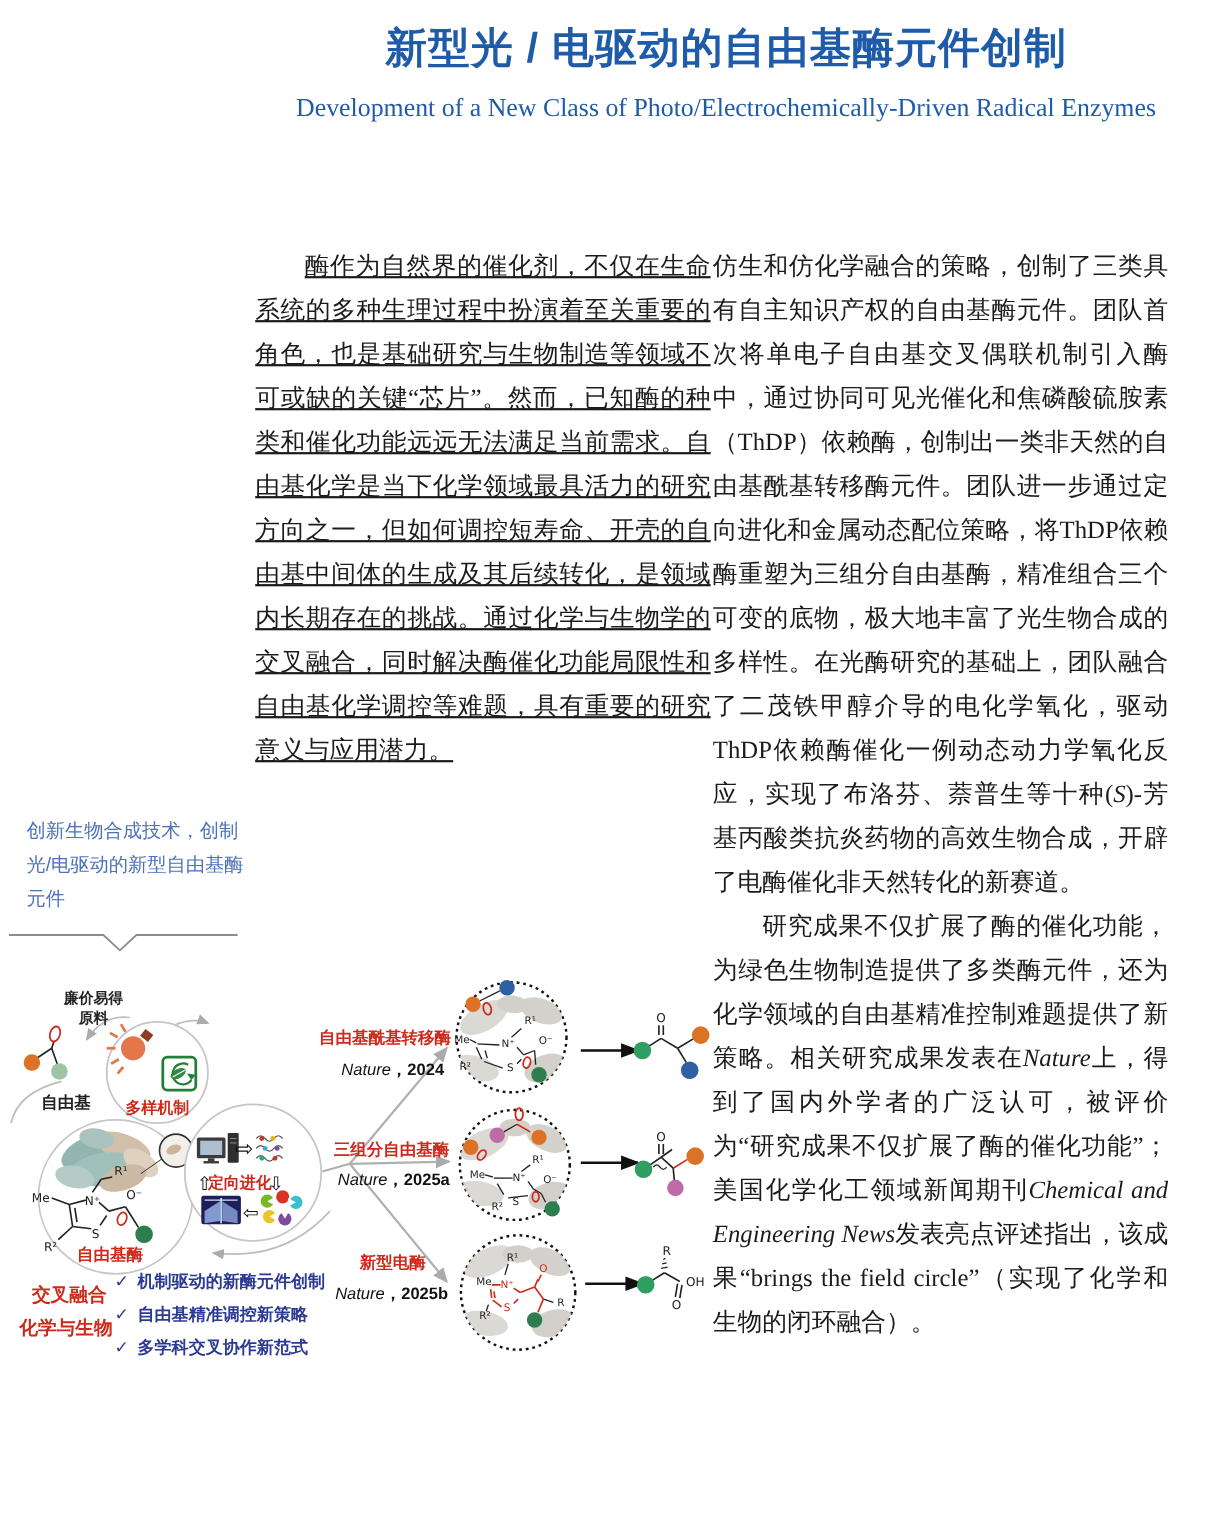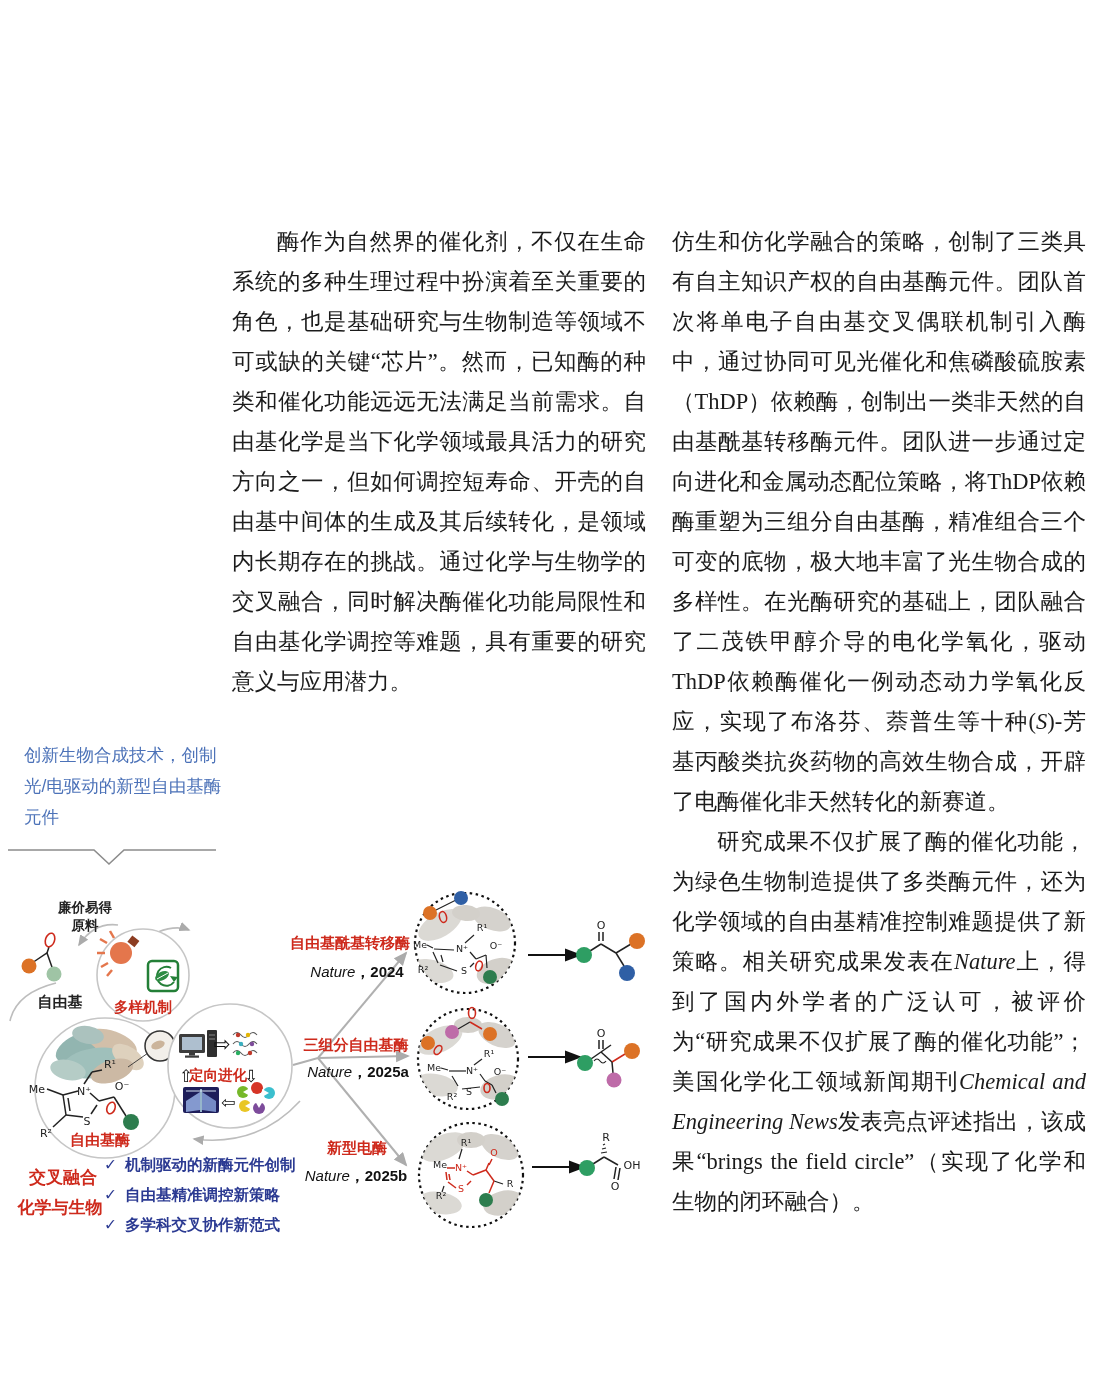--- a/index.html
+++ b/index.html
@@ -10,22 +10,22 @@
   .title-wrap{position:absolute;left:228px;top:18px;width:864px;text-align:center;color:#1E5BA9;}
   .title-wrap h1{margin:0;font-family:"Liberation Sans","DejaVu Sans",sans-serif;
         font-weight:700;font-size:38px;letter-spacing:1px;}
   .subtitle{margin-top:16px;font-size:23.5px;color:#1E5BA9;}
 
   
   .col{position:absolute;top:222px;width:414px;font-size:22.5px;line-height:40px;
        text-align:justify;color:#1b1b1b;}
   .col p{margin:0;}
   .col p.indent{text-indent:2em;}
-  .col-left{left:232px;}
-  .col-right{left:672px;}
+  .col-left{left:232px;text-decoration:underline;}
+  .col-right{left:648px;}
   em{font-style:italic;}
 
   
   .margin-note{position:absolute;left:24px;top:740px;width:202px;
        font-family:"Liberation Sans","DejaVu Sans",sans-serif;
        font-size:17.5px;line-height:31px;color:#4C72B8;}
   .margin-note p{margin:0;}
   .note-divider{position:absolute;left:8px;top:846px;}
 
   
@@ -47,20 +47,24 @@
   .bond-thin{stroke:#222;stroke-width:1.2;fill:none;}
   .bond-red{stroke:#CE2A1C;stroke-width:1.5;fill:none;}
   .lobe{stroke:#CE2A1C;stroke-width:1.6;fill:none;}
   .gcirc{fill:#ffffff;stroke:#C6C6C6;stroke-width:1.6;}
 </style>
 </head>
 <body>
 
 <div class="page">
 
+  <div class="title-wrap">
+    <h1>新型光 / 电驱动的自由基酶元件创制</h1>
+    <div class="subtitle">Development of a New Class of Photo/Electrochemically-Driven Radical Enzymes</div>
+  </div>
 
   <aside class="margin-note">
     <p>创新生物合成技术，创制光/电驱动的新型自由基酶元件</p>
   </aside>
   <svg class="note-divider" width="210" height="26">
     <polyline points="0,4 86,4 101,18 116,4 208,4" fill="none" stroke="#8C8C8C" stroke-width="1.6"></polyline>
   </svg>
 
   <div class="col col-left">
     <p class="indent"><span>酶作为自然界的催化剂，不仅在生命系统的多种生理过程中扮演着至关重要的角色，也是基础研究与生物制造等领域不可或缺的关键“芯片”。然而，已知酶的种类和催化功能远远无法满足当前需求。自由基化学是当下化学领域最具活力的研究方向之一，但如何调控短寿命、开壳的自由基中间体的生成及其后续转化，是领域内长期存在的挑战。通过化学与生物学的交叉融合，同时解决酶催化功能局限性和自由基化学调控等难题，具有重要的研究意义与应用潜力。</span></p>

